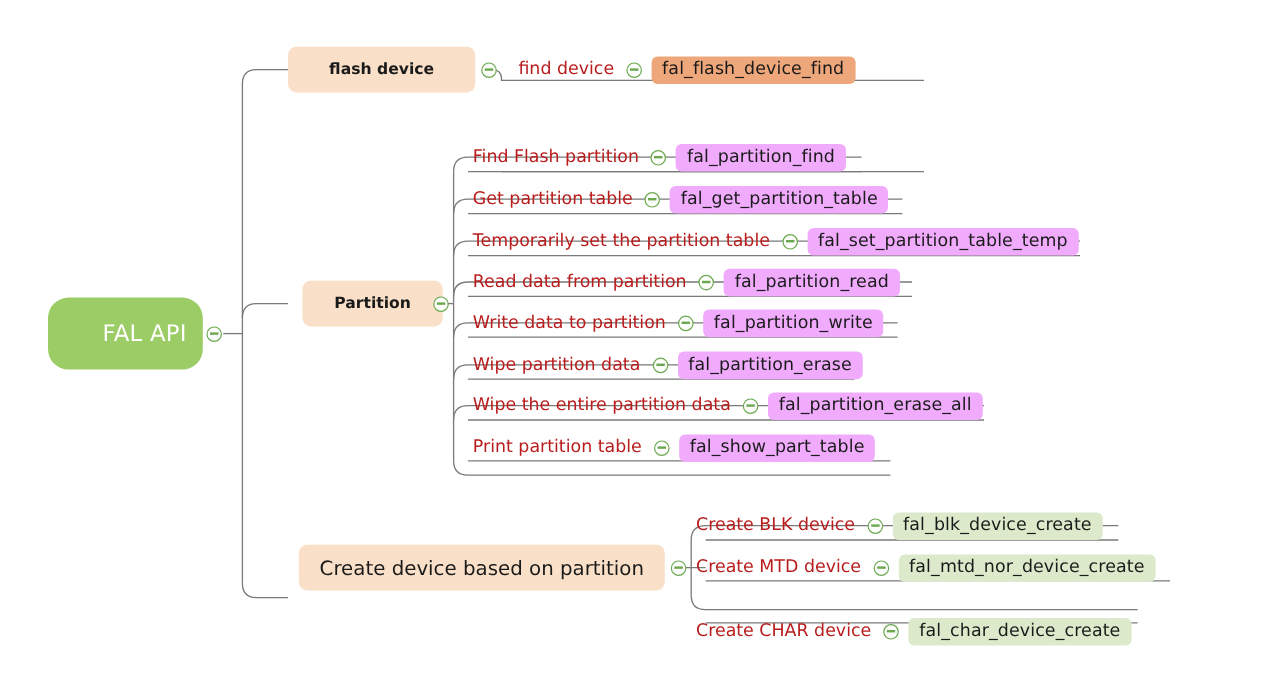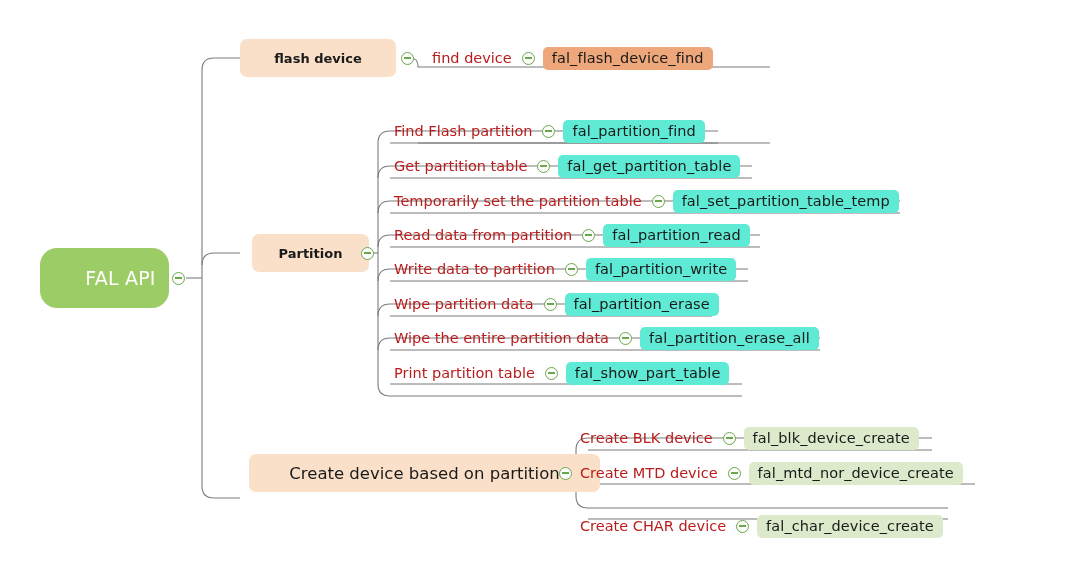--- a/index.html
+++ b/index.html
@@ -72,21 +72,21 @@
     padding-right: 9px;
   }
   .leaf-badge {
     font-size: 14.5px;
     border-radius: 5px;
     padding: 3px 9px 4px 9px;
     color: #1a1a1a;
     letter-spacing: .1px;
   }
   .badge-orange { background: #eda77a; }
-  .badge-pink   { background: #5eead4; }
+  .badge-pink   { background: #f0abfc; }
   .badge-green  { background: #dceacb; }
 
   
   .toggle {
     position: absolute;
     width: 13px;
     height: 13px;
     border: 1.3px solid #6aa84f;
     border-radius: 50%;
     background: #fdfdfb;
@@ -226,21 +226,21 @@
     <span class="toggle inline"></span>
     <span class="leaf-badge badge-pink">fal_partition_erase_all</span>
   </div>
 
   <div class="leaf-row" style="left:394px; top:360px;">
     <span class="leaf-label">Print partition table</span>
     <span class="toggle inline"></span>
     <span class="leaf-badge badge-pink">fal_show_part_table</span>
   </div>
 
-  <div class="node branch-node" style="left:249px; top:454px; width:351px; height:38px;">
+  <div class="node branch-node" style="left:249px; top:454px; width:305px; height:38px;">
     <span>Create device based on partition</span>
   </div>
   <div class="toggle" style="left:559px; top:466.5px;"></div>
 
   <div class="leaf-row" style="left:580px; top:425px;">
     <span class="leaf-label">Create BLK device</span>
     <span class="toggle inline"></span>
     <span class="leaf-badge badge-green">fal_blk_device_create</span>
   </div>
 

